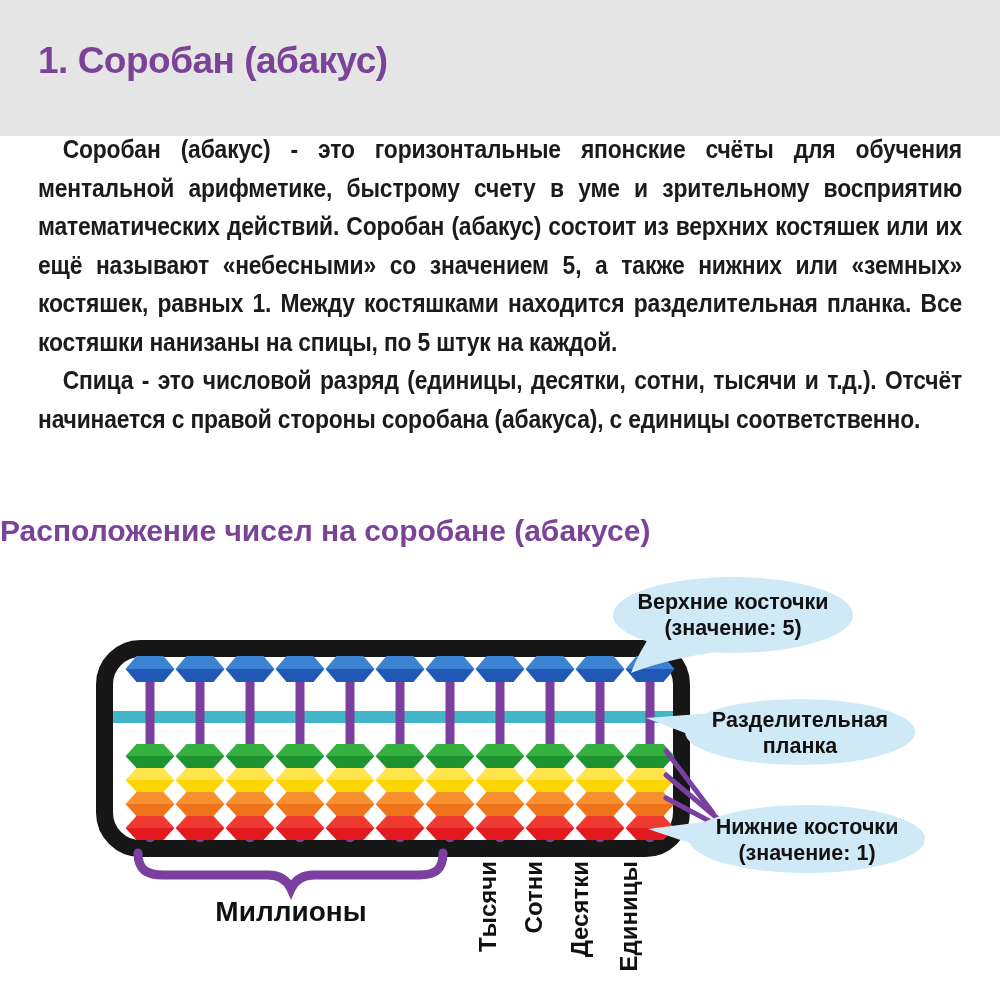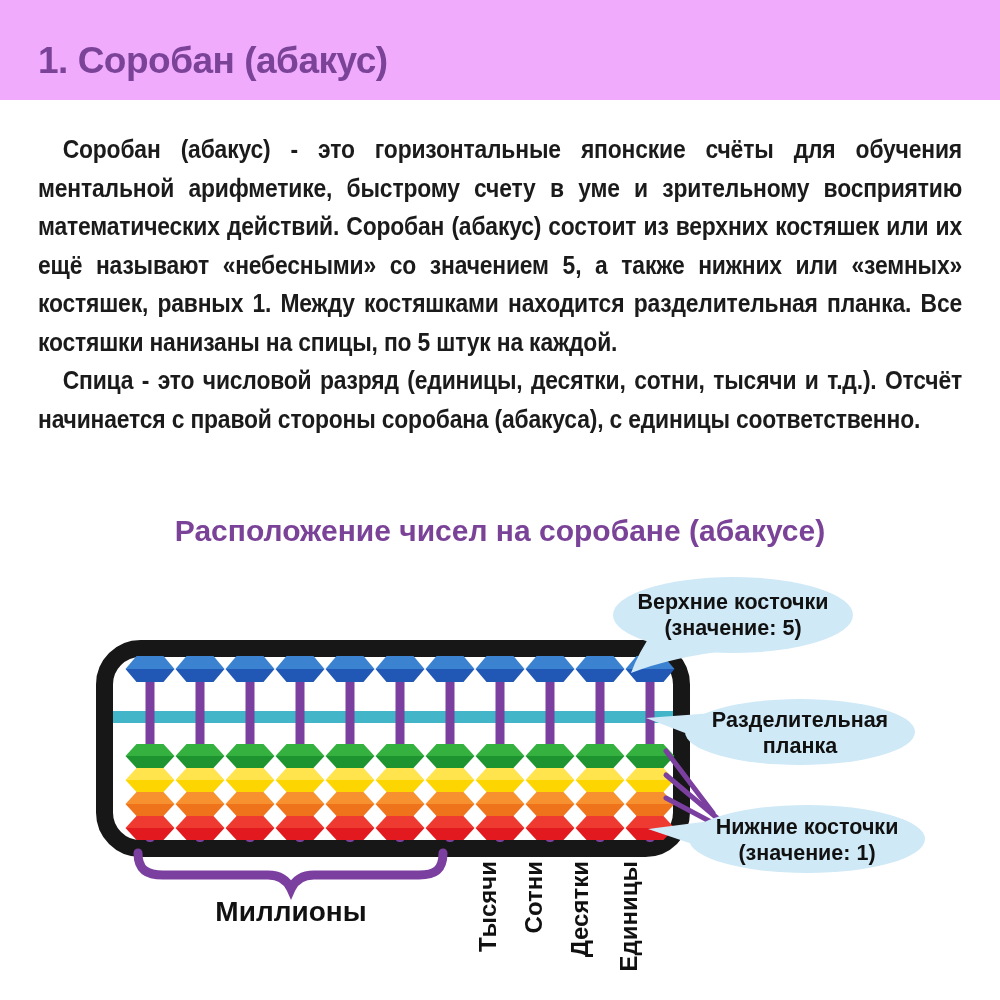--- a/index.html
+++ b/index.html
@@ -1,28 +1,28 @@
 <!DOCTYPE html>
 <html><head>
 <meta charset="utf-8">
 <style>
   html,body{margin:0;padding:0;background:#fff;}
   .page{position:relative;width:1000px;height:1000px;background:#ffffff;overflow:hidden;
         font-family:"Liberation Sans",sans-serif;}
   
-  .banner{position:absolute;left:0;top:0;width:1000px;height:100px;background:#f0abfc;}
+  .banner{position:absolute;left:0;top:0;width:1000px;height:136px;background:#e5e5e5;}
   .banner h1{margin:0;padding:40px 0 0 38px;font-size:37px;font-weight:bold;color:#7b4398;
              letter-spacing:-0.5px;}
   
   .bodytext{position:absolute;left:38px;top:130px;width:1050px;transform:scaleX(0.88);
             transform-origin:0 0;font-size:26px;line-height:38.5px;font-weight:bold;
             color:#1b1b1b;text-align:justify;letter-spacing:-0.2px;}
   .bodytext p{margin:0;text-indent:28px;}
   
-  .sect{position:absolute;left:0;top:514px;width:1000px;text-align:center;margin:0;
+  .sect{position:absolute;left:0;top:514px;width:1000px;text-align:left;margin:0;
         font-size:30px;font-weight:bold;color:#7b4398;}
   
   .diagram{position:absolute;left:0;top:555px;width:1000px;height:445px;}
   .bubble-t{font:bold 21.5px "Liberation Sans",sans-serif;fill:#111;text-anchor:middle;}
   .brace-label{font:bold 28px "Liberation Sans",sans-serif;fill:#111;text-anchor:middle;}
   .rot{font:bold 24px "Liberation Sans",sans-serif;fill:#111;}
 </style>
 </head>
 <body>
 

